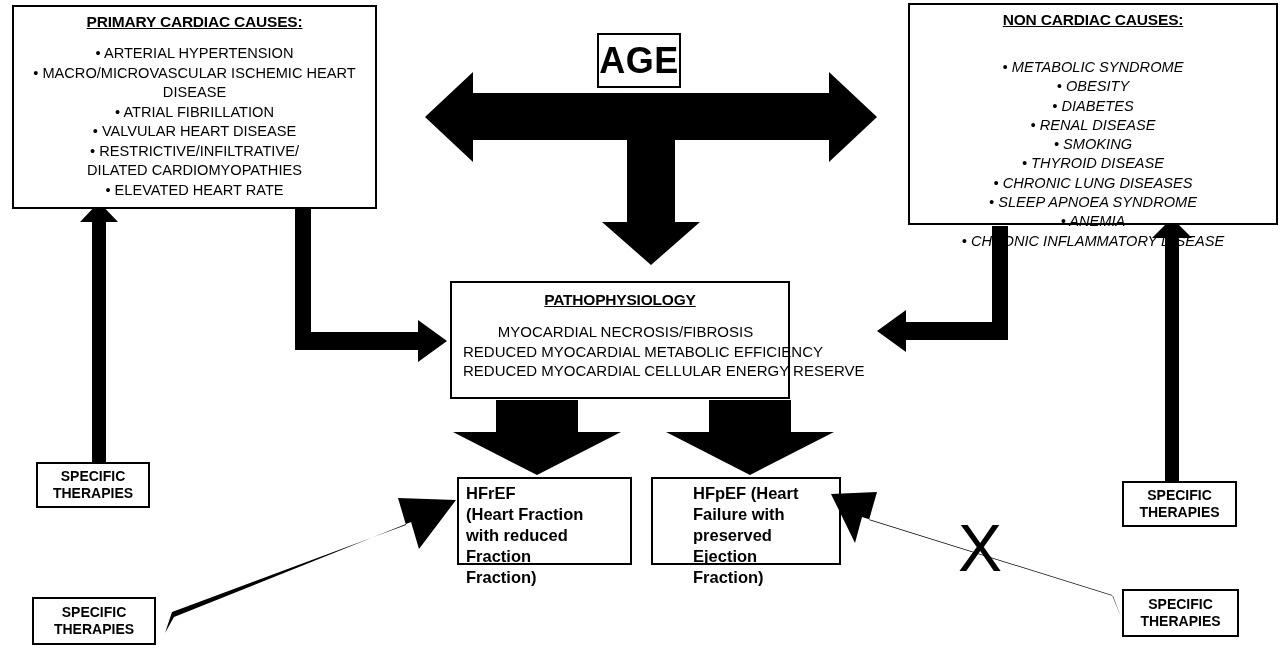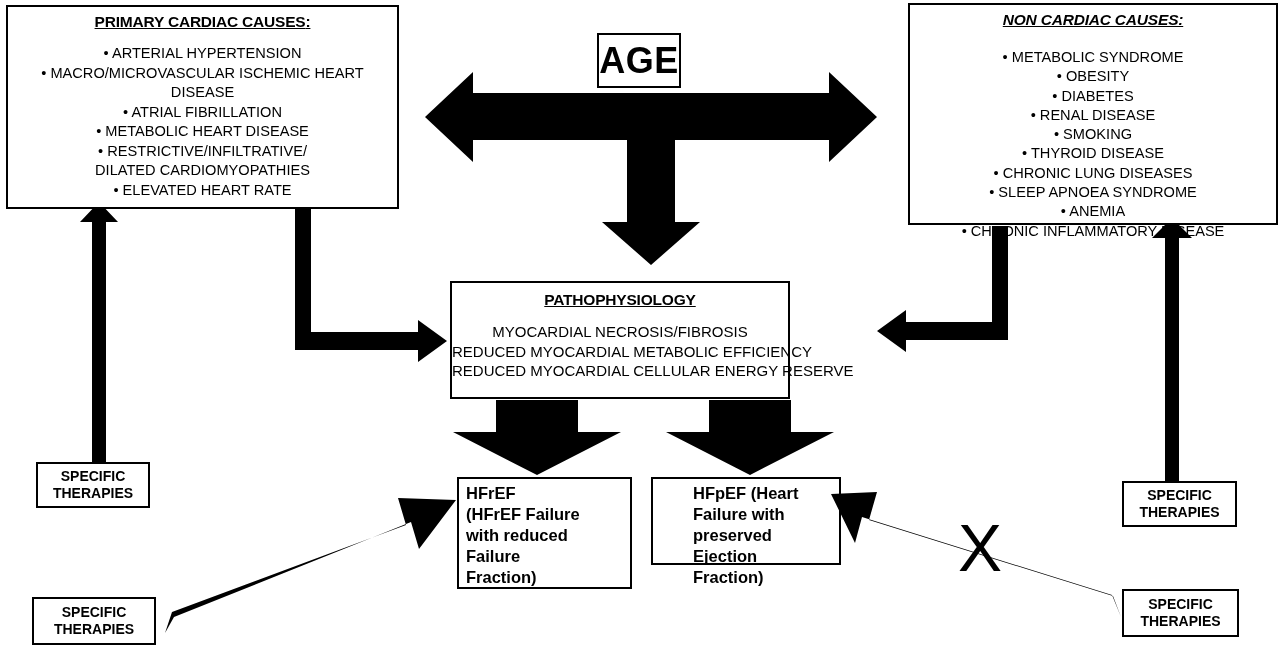--- a/index.html
+++ b/index.html
@@ -32,38 +32,38 @@
     background: #ffffff;
     text-align: center;
   }
   .box-title {
     font-weight: bold;
     text-decoration: underline;
     letter-spacing: -0.2px;
   }
   
   #primary-causes-box {
-    left: 6px; top: 5px; width: 393px; height: 204px;
+    left: 12px; top: 5px; width: 365px; height: 204px;
     padding-top: 6px;
   }
   #primary-causes-box .box-title { font-size: 15.5px; }
   #primary-causes-box .list { margin-top: 13px; }
   #primary-causes-box .list-item {
     font-size: 14.6px;
     line-height: 19.5px;
     white-space: nowrap;
   }
   #primary-causes-box .list-item.wrap { white-space: normal; padding: 0 12px; }
   
   #noncardiac-causes-box {
     left: 908px; top: 3px; width: 370px; height: 222px;
     padding-top: 6px;
   }
-  #noncardiac-causes-box .box-title { font-size: 15.5px; font-style: italic; }
-  #noncardiac-causes-box .list { margin-top: 19px; }
+  #noncardiac-causes-box .box-title { font-size: 15.5px; }
+  #noncardiac-causes-box .list { margin-top: 29px; font-style: italic; }
   #noncardiac-causes-box .list-item {
     font-size: 14.6px;
     line-height: 19.3px;
     white-space: nowrap;
   }
   
   #age-box {
     left: 597px; top: 33px; width: 84px; height: 55px;
     display: flex; align-items: center; justify-content: center;
   }
@@ -76,34 +76,35 @@
   #pathophysiology-box {
     left: 450px; top: 281px; width: 340px; height: 118px;
     padding-top: 8px;
   }
   #pathophysiology-box .box-title { font-size: 15.5px; }
   #pathophysiology-box .lines { margin-top: 13px; }
   #pathophysiology-box .line {
     font-size: 15px;
     line-height: 19.5px;
     white-space: nowrap;
+    padding-left: 11px;
   }
   
   .hf-box {
     position: absolute;
     box-sizing: border-box;
     border: 2px solid #000000;
     background: transparent;
     text-align: left;
     font-weight: bold;
     font-size: 16.5px;
     line-height: 21px;
     padding: 4px 5px 0 7px;
   }
-  #hfref-box { left: 457px; top: 477px; width: 175px; height: 112px; }
+  #hfref-box { left: 457px; top: 477px; width: 175px; height: 88px; }
   #hfpef-box { left: 651px; top: 477px; width: 190px; height: 88px; padding-left: 40px; }
   .hf-text { display: block; }
   
   .therapy-box {
     position: absolute;
     box-sizing: border-box;
     border: 2px solid #000000;
     background: #ffffff;
     text-align: center;
     font-weight: bold;
@@ -160,21 +161,21 @@
   </svg>
 
   <div class="box" id="primary-causes-box">
     <div class="box-title">
       <span>PRIMARY CARDIAC CAUSES</span><span style="text-decoration:none; font-weight:bold;">:</span>
     </div>
     <div class="list">
       <div class="list-item">•   ARTERIAL  HYPERTENSION</div>
       <div class="list-item wrap">•    MACRO/MICROVASCULAR ISCHEMIC HEART DISEASE</div>
       <div class="list-item">•   ATRIAL  FIBRILLATION</div>
-      <div class="list-item">•    METABOLIC  HEART  DISEASE</div>
+      <div class="list-item">•    VALVULAR  HEART  DISEASE</div>
       <div class="list-item">•    RESTRICTIVE/INFILTRATIVE/</div>
       <div class="list-item">DILATED  CARDIOMYOPATHIES</div>
       <div class="list-item">•    ELEVATED  HEART  RATE</div>
     </div>
   </div>
 
   <div class="box" id="noncardiac-causes-box">
     <div class="box-title">NON CARDIAC CAUSES:</div>
     <div class="list">
       <div class="list-item">•     METABOLIC SYNDROME</div>
@@ -198,23 +199,23 @@
     <div class="box-title">PATHOPHYSIOLOGY</div>
     <div class="lines">
       <div class="line">MYOCARDIAL NECROSIS/FIBROSIS</div>
       <div class="line">REDUCED MYOCARDIAL METABOLIC EFFICIENCY</div>
       <div class="line">REDUCED MYOCARDIAL CELLULAR ENERGY RESERVE</div>
     </div>
   </div>
 
   <div class="hf-box" id="hfref-box">
     <span class="hf-text">HFrEF</span>
-    <span class="hf-text">(HFrEF Failure</span>
+    <span class="hf-text">(Heart Fraction</span>
     <span class="hf-text">with reduced</span>
-    <span class="hf-text">Failure</span>
+    <span class="hf-text">Fraction</span>
     <span class="hf-text">Fraction)</span>
   </div>
 
   <div class="hf-box" id="hfpef-box">
     <span class="hf-text">HFpEF (Heart</span>
     <span class="hf-text">Failure with</span>
     <span class="hf-text">preserved Ejection</span>
     <span class="hf-text">Fraction)</span>
   </div>
 

